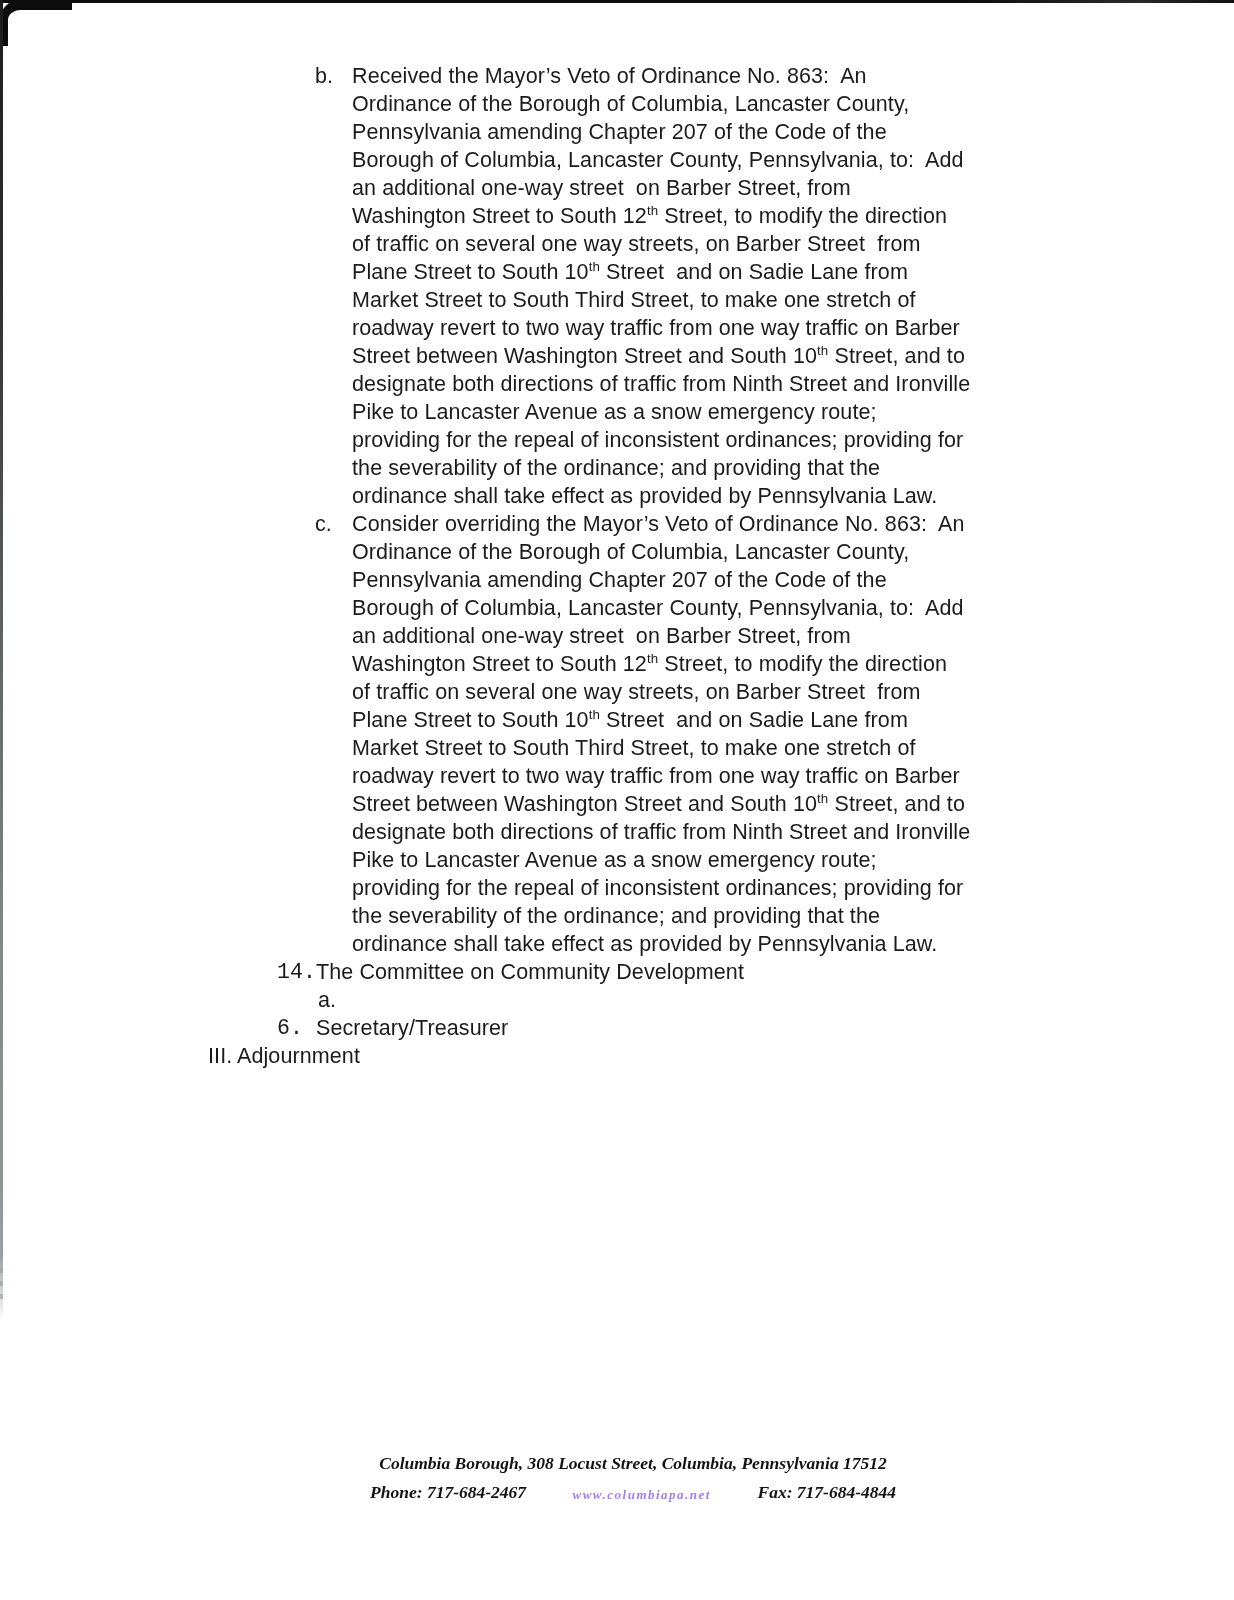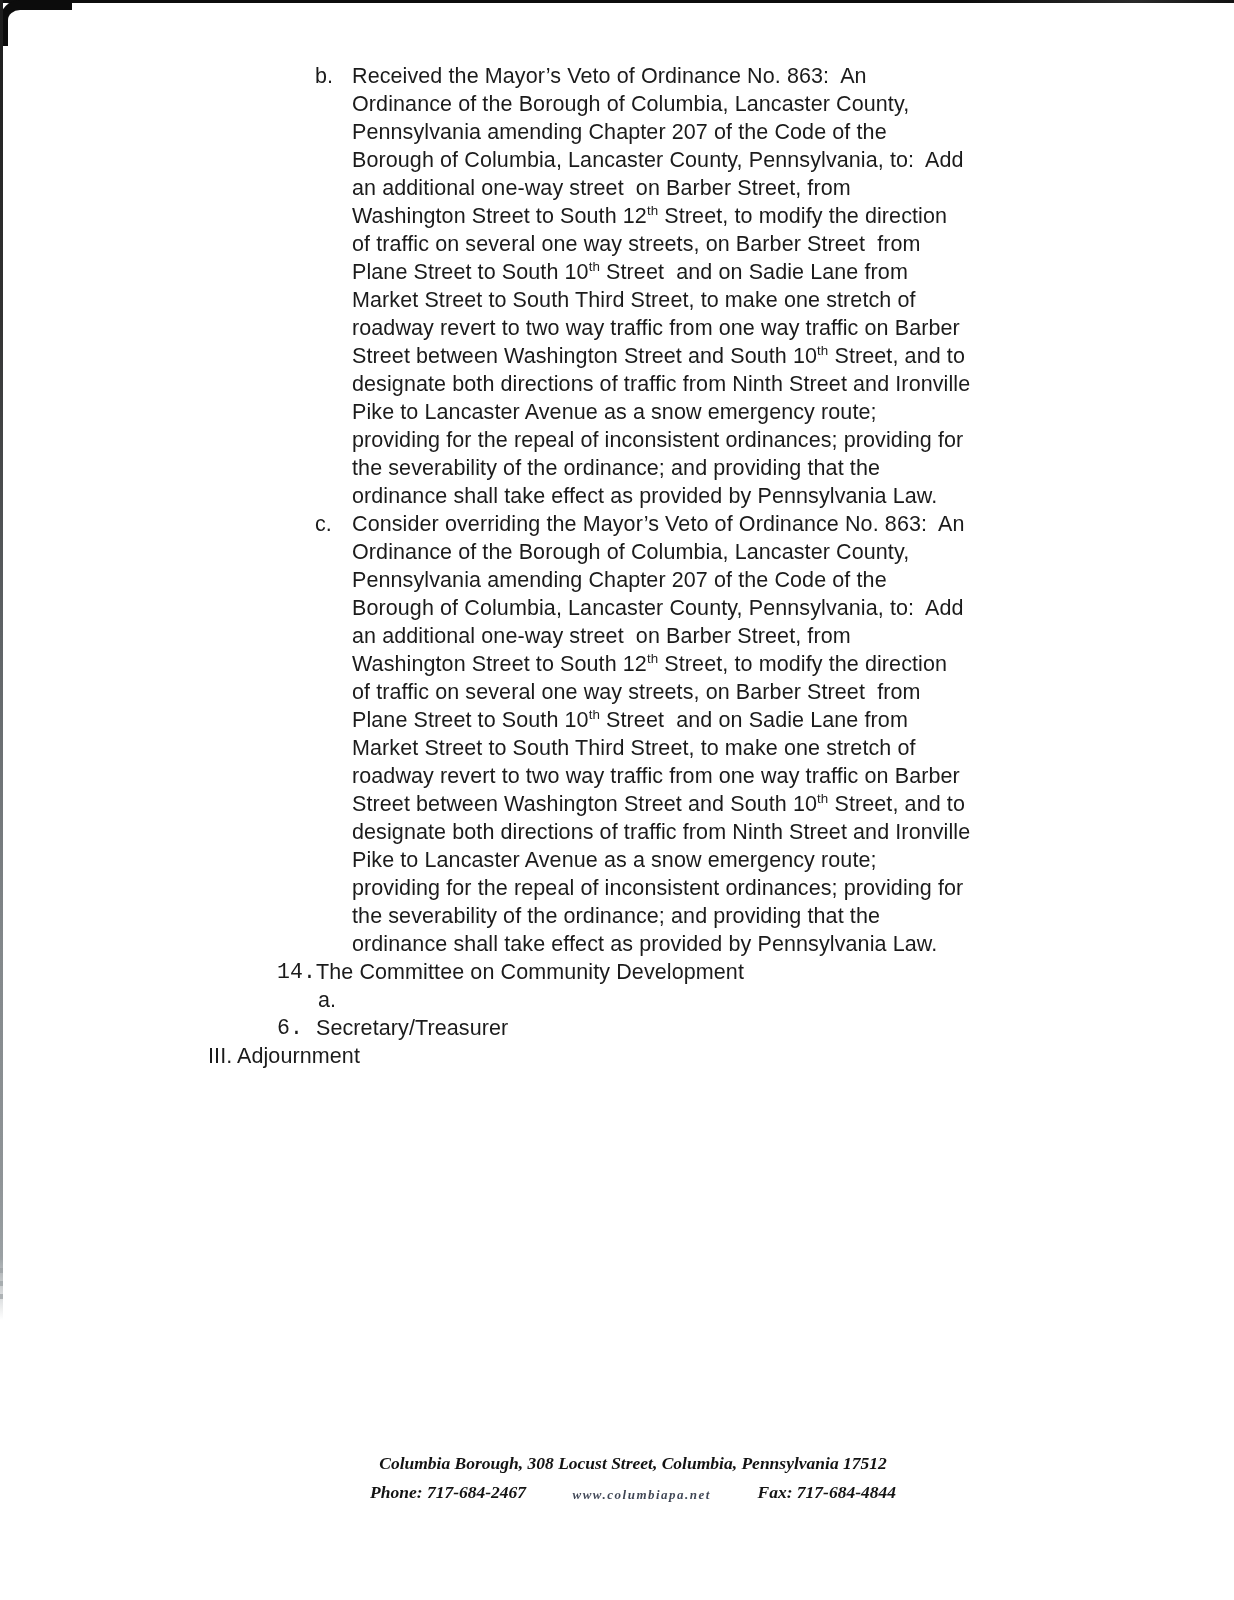--- a/index.html
+++ b/index.html
@@ -72,21 +72,21 @@
   }
   .footer-line1 { text-align: center; white-space: nowrap; }
   .footer-line2 {
     display: flex; justify-content: space-between; align-items: baseline;
     white-space: nowrap;
     gap: 20px;
   }
   .footer-website {
     font-size: 13px;
     letter-spacing: 1.5px;
-    color: #0f172a;
+    color: #8b5cf6;
     filter: blur(0.7px);
     opacity: 0.8;
     transform: translateY(1px);
   }
 </style>
 </head>
 <body>
 
 <div class="page">
 

